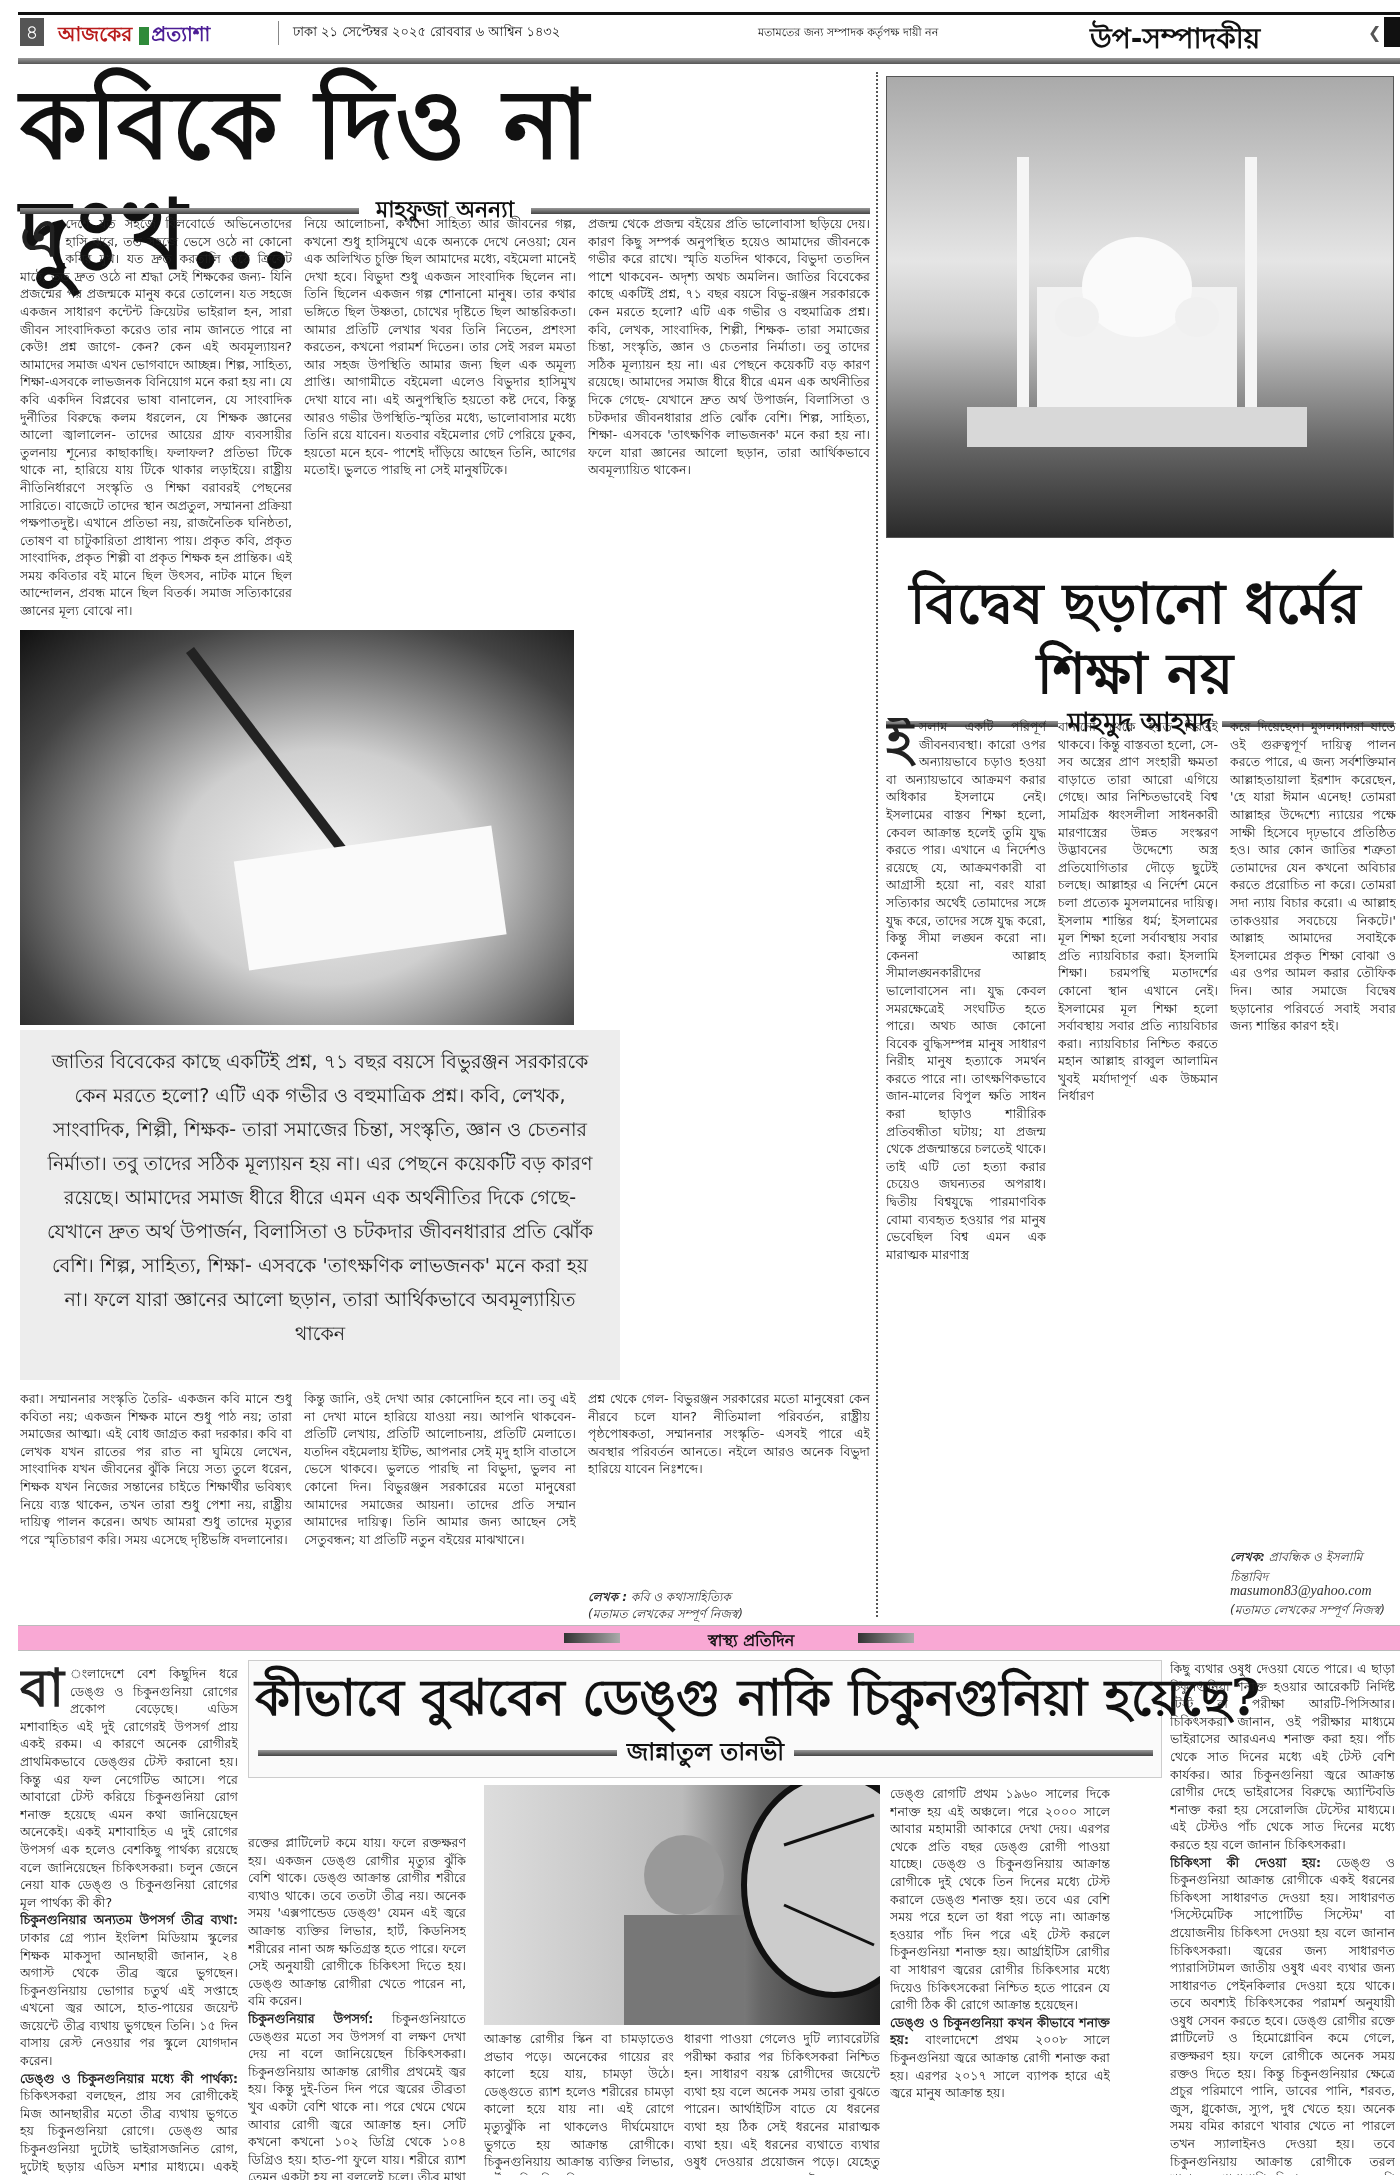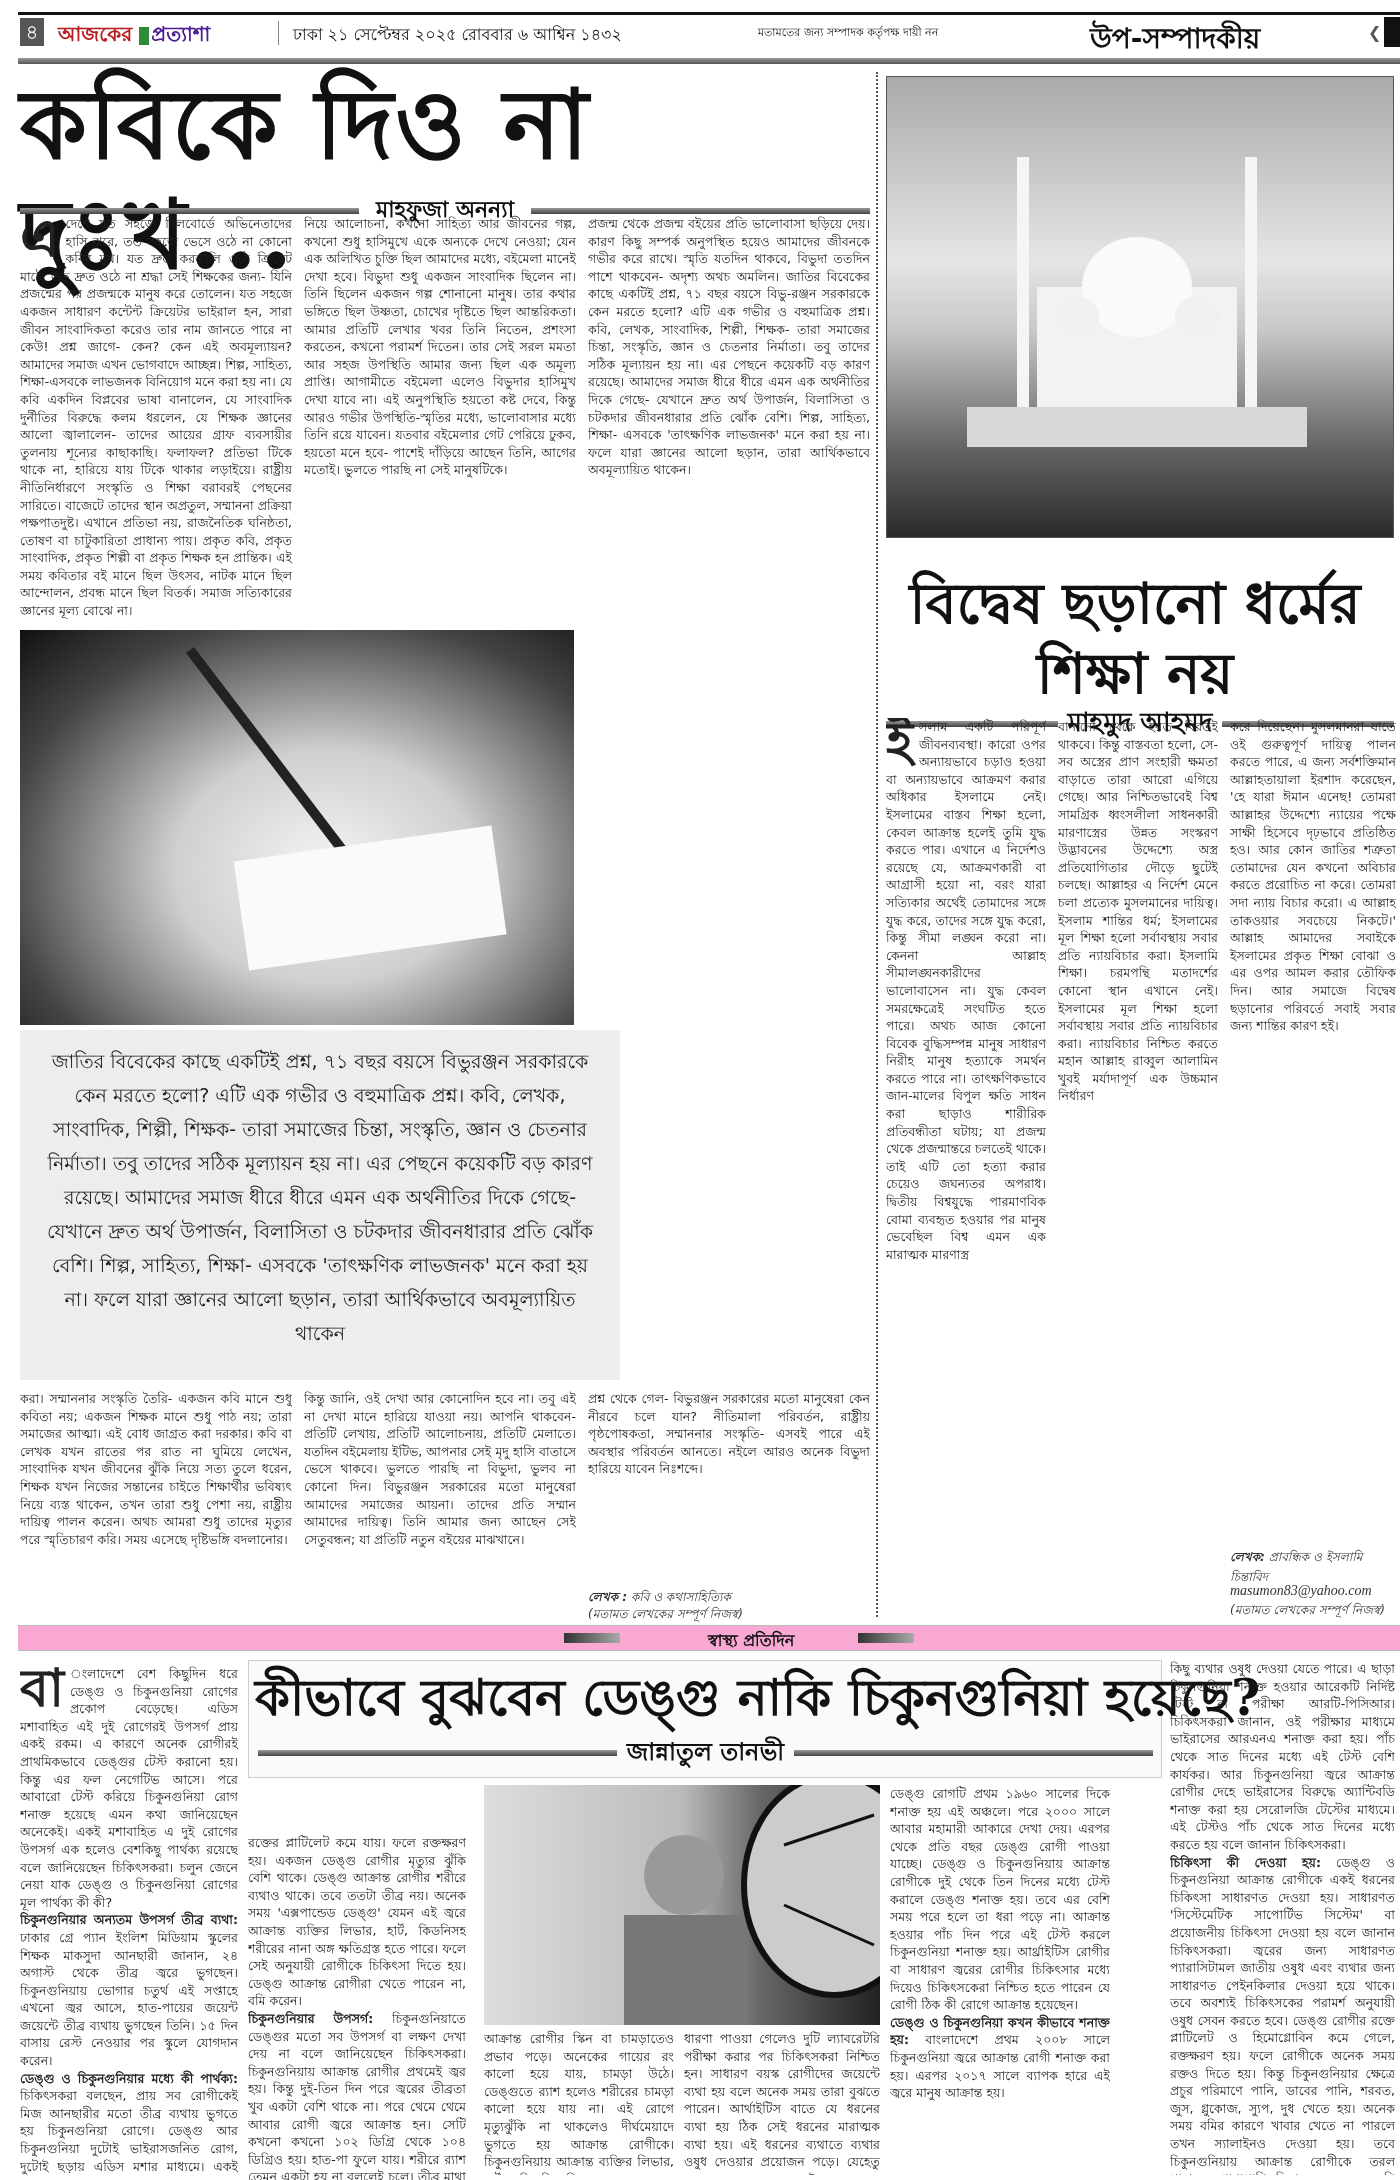--- a/index.html
+++ b/index.html
@@ -4,21 +4,21 @@
 <style>
   * { box-sizing: border-box; margin: 0; padding: 0; }
   body { width: 1400px; height: 2180px; background: #fff; font-family: "DejaVu Sans", sans-serif; color: #111; position: relative; overflow: hidden; }
   .masthead { position: absolute; left: 18px; top: 12px; width: 1382px; height: 34px; border-top: 3px solid #111; }
   .page-num { position: absolute; left: 2px; top: 3px; width: 24px; height: 28px; background: #555; color: #fff; font-size: 20px; line-height: 28px; text-align: center; }
   .brand { position: absolute; left: 40px; top: 4px; font-size: 20px; font-weight: bold; }
   .brand .b1 { color: #b91c1c; text-align: center; }
   .brand .b2 { color: #4c1d95; }
   .brand .mark { display:inline-block; width:10px; height:18px; background:#2f8a3a; margin-right:2px; vertical-align:middle; }
   .mh-sep { position: absolute; left: 260px; top: 6px; width: 1px; height: 24px; background: #888; }
-  .dateline { position: absolute; left: 275px; top: 7px; font-size: 16px; }
+  .dateline { position: absolute; left: 275px; top: 7px; font-size: 13px; }
   .disclaimer { position: absolute; left: 740px; top: 9px; font-size: 11px; }
   .section { position: absolute; left: 1072px; top: 2px; font-size: 28px; font-weight: bold; }
   .sec-arrow { position:absolute; left:1350px; top:8px; font-size:16px; color:#555; }
   .sec-bar { position:absolute; left:1366px; top:2px; width:16px; height:30px; background:#111; }
   .grey-rule { position: absolute; left: 18px; top: 58px; width: 1382px; height: 6px; background: linear-gradient(#999,#555); }
   .dot-vsep { position: absolute; border-left: 2px dotted #555; }
 
   .head1 { position: absolute; left: 20px; top: 70px; width: 850px; font-size: 96px; font-weight: bold; line-height: 110px; letter-spacing: 2px; font-family: "DejaVu Serif", serif; }
   .byline { position: absolute; display:flex; align-items:center; }
   .byline .bar { flex:1; height:6px; background: linear-gradient(#999,#444); }

